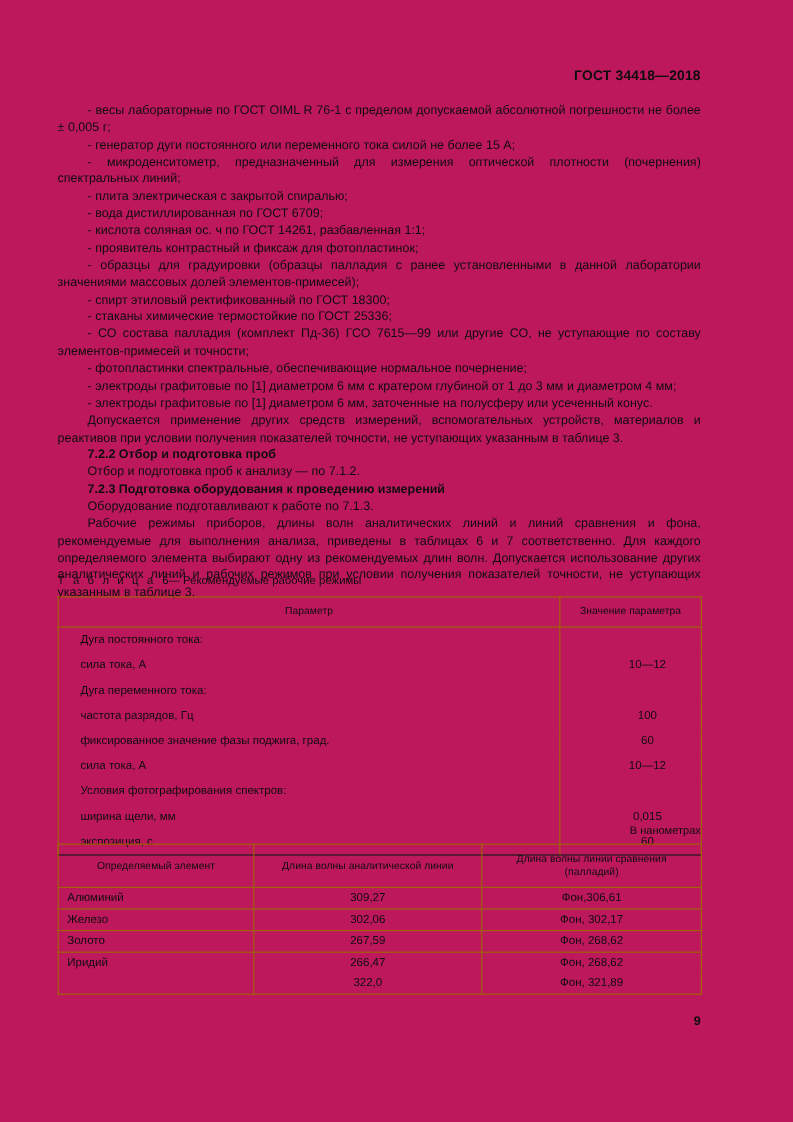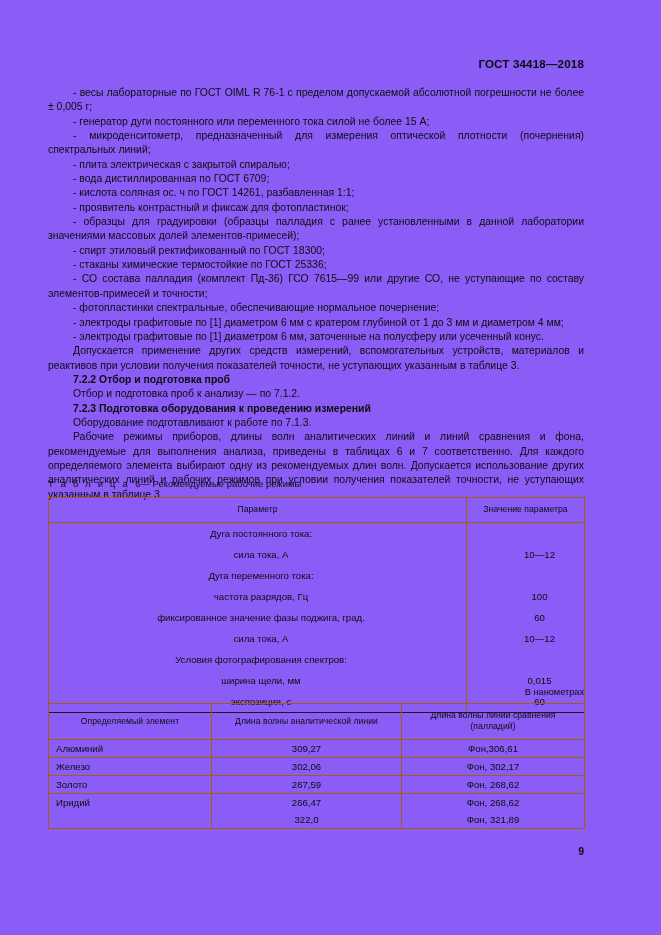--- a/index.html
+++ b/index.html
@@ -5,21 +5,21 @@
 <style>
   html, body {
     margin: 0;
     padding: 0;
     background: #8a8a8a;
   }
   .page {
     position: relative;
     width: 661px;
     height: 935px;
-    background: #8b5cf6;
+    background: #be185d;
     margin: 0 auto;
     overflow: hidden;
     font-family: "Liberation Sans", sans-serif;
     color: #0d0d0d;
     box-sizing: border-box;
   }
   .sheet {
     position: absolute;
     left: 48px;
     top: 0;
@@ -91,22 +91,22 @@
     line-height: 11px;
     padding: 6px 4px 7px 4px;
     letter-spacing: 0.05px;
   }
   table.gost thead tr th { border-bottom-width: 1px; }
 
   
   #table6-wrap { position: absolute; left: 0; top: 478px; width: 536px; }
   #table6-wrap .tbl-caption { margin-bottom: 8px; }
   table.t6 td.param {
-    text-align: center;
-    padding: 0 0 0 7px;
+    text-align: left;
+    padding: 0 0 0 18px;
     height: 21px;
     font-size: 9.6px;
     border-top: none;
     border-bottom: none;
   }
   table.t6 td.val {
     text-align: center;
     height: 21px;
     font-size: 9.6px;
     border-top: none;

